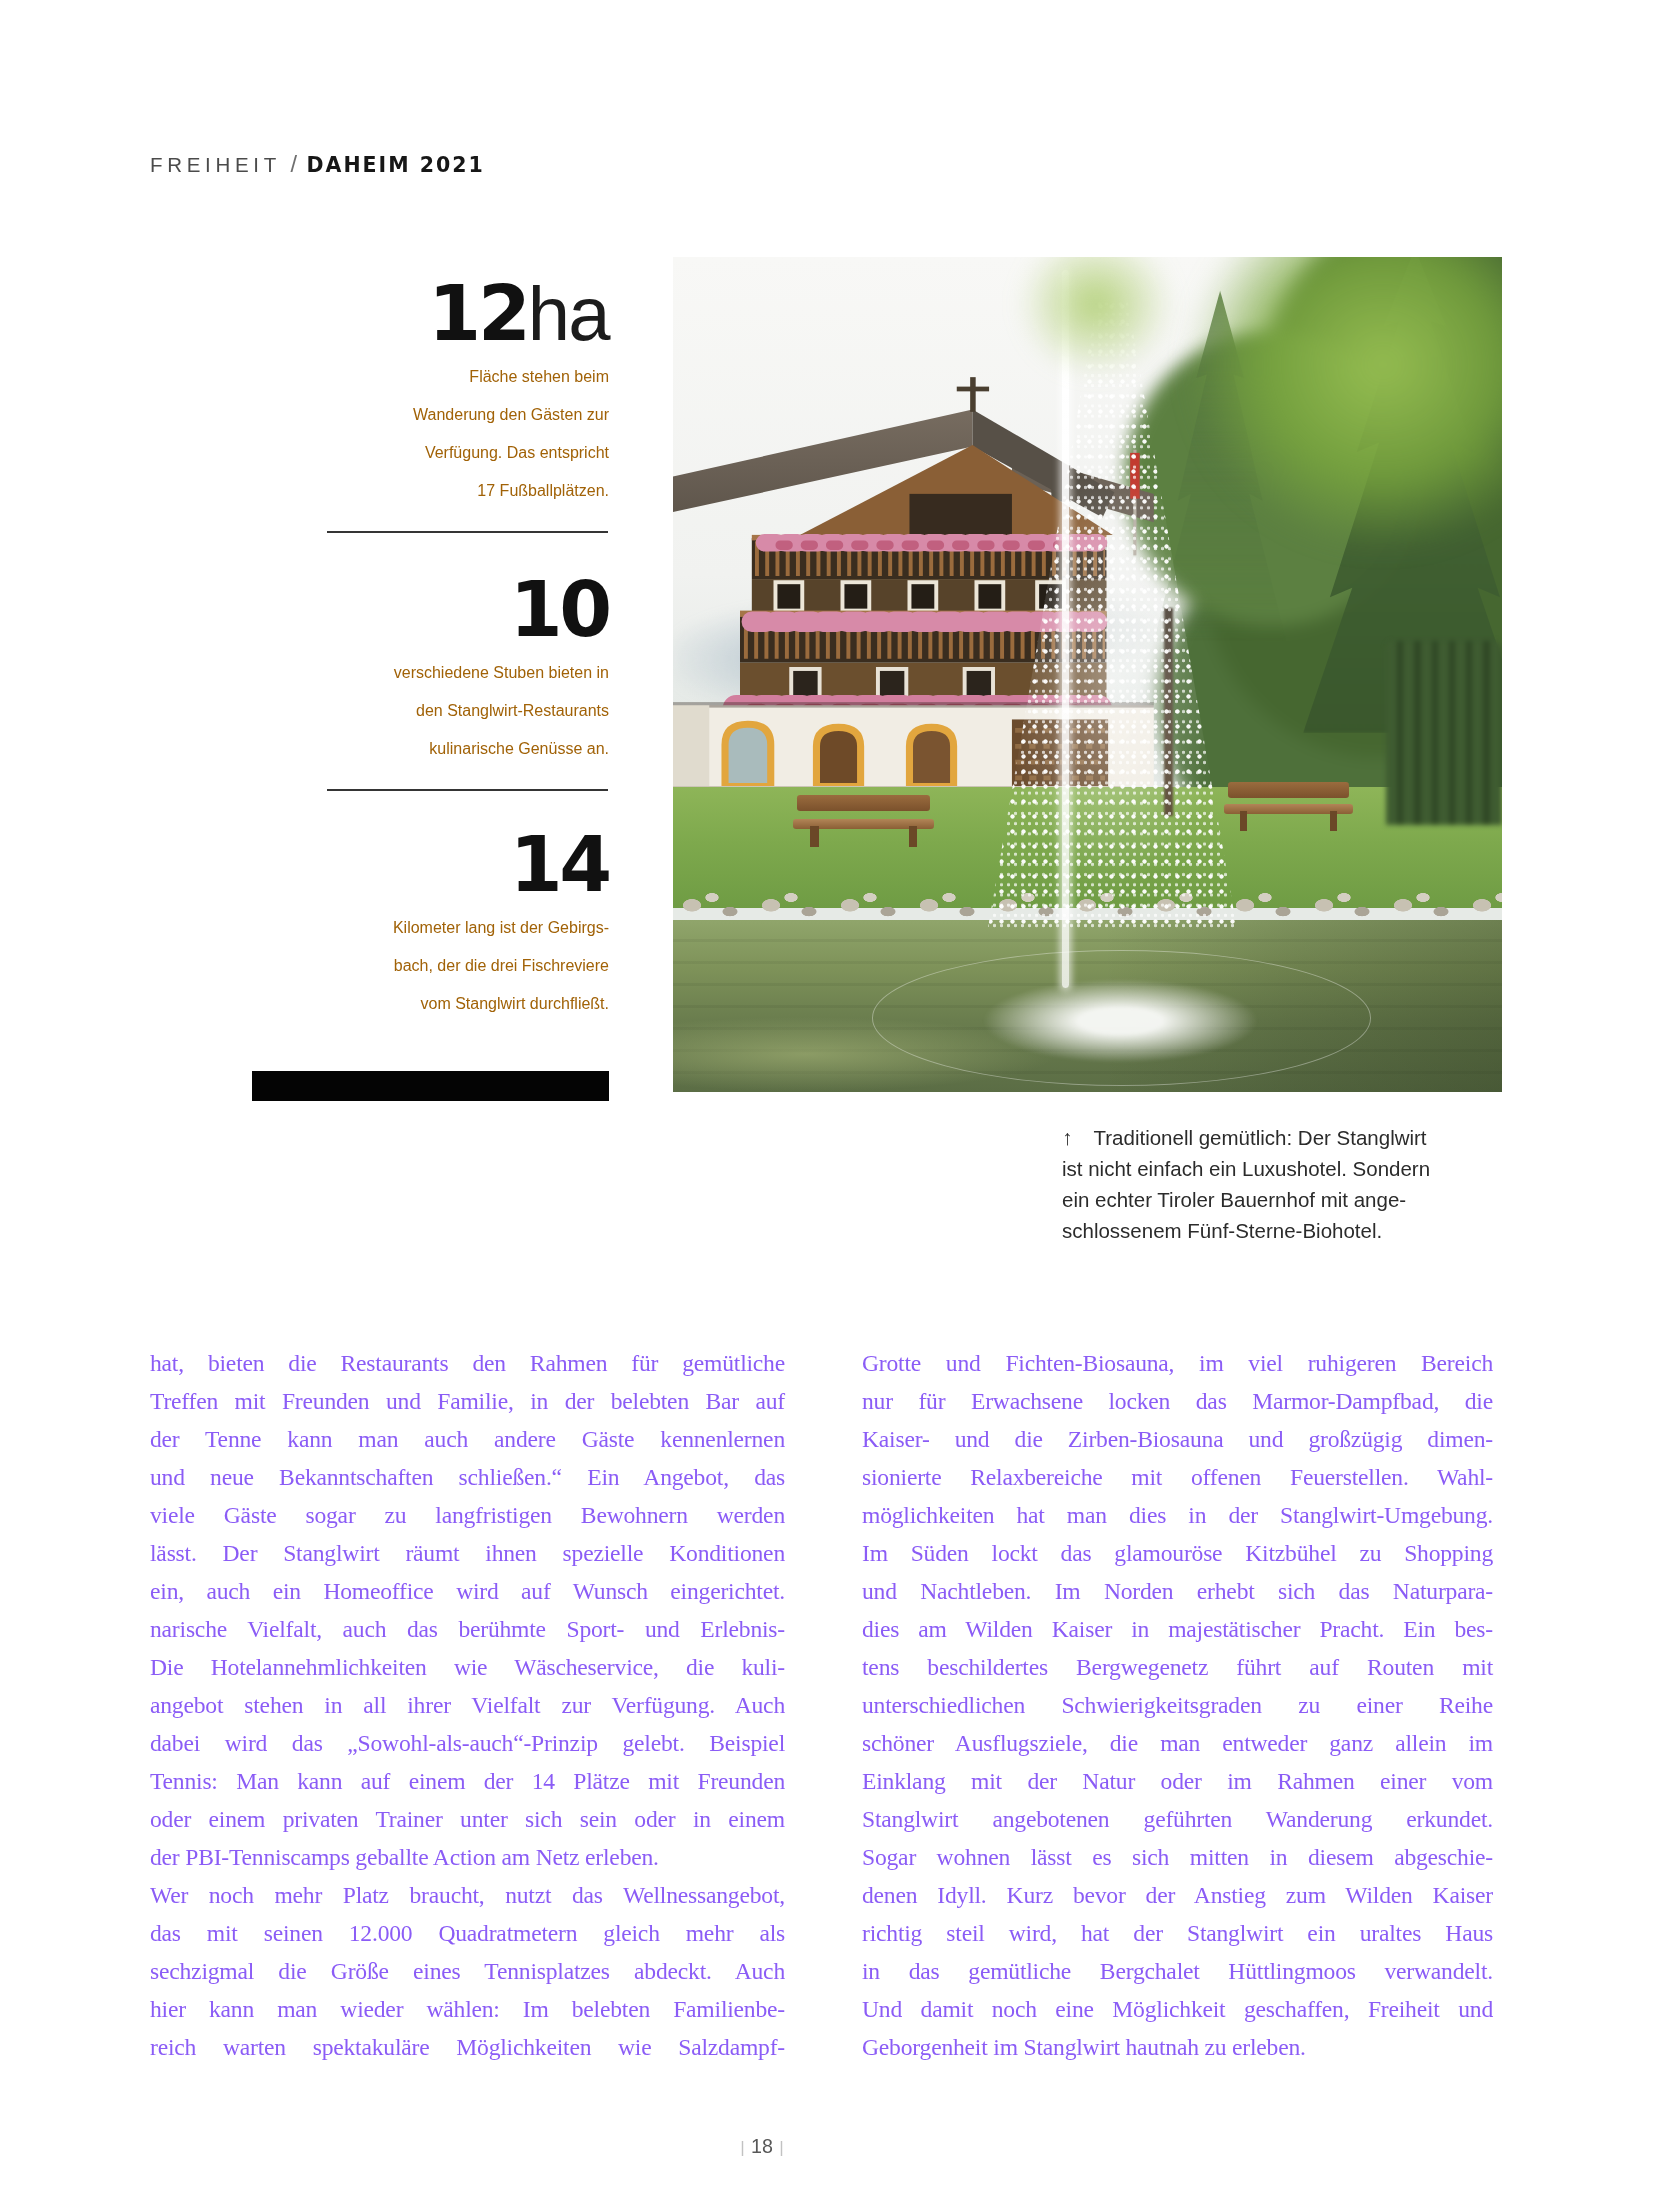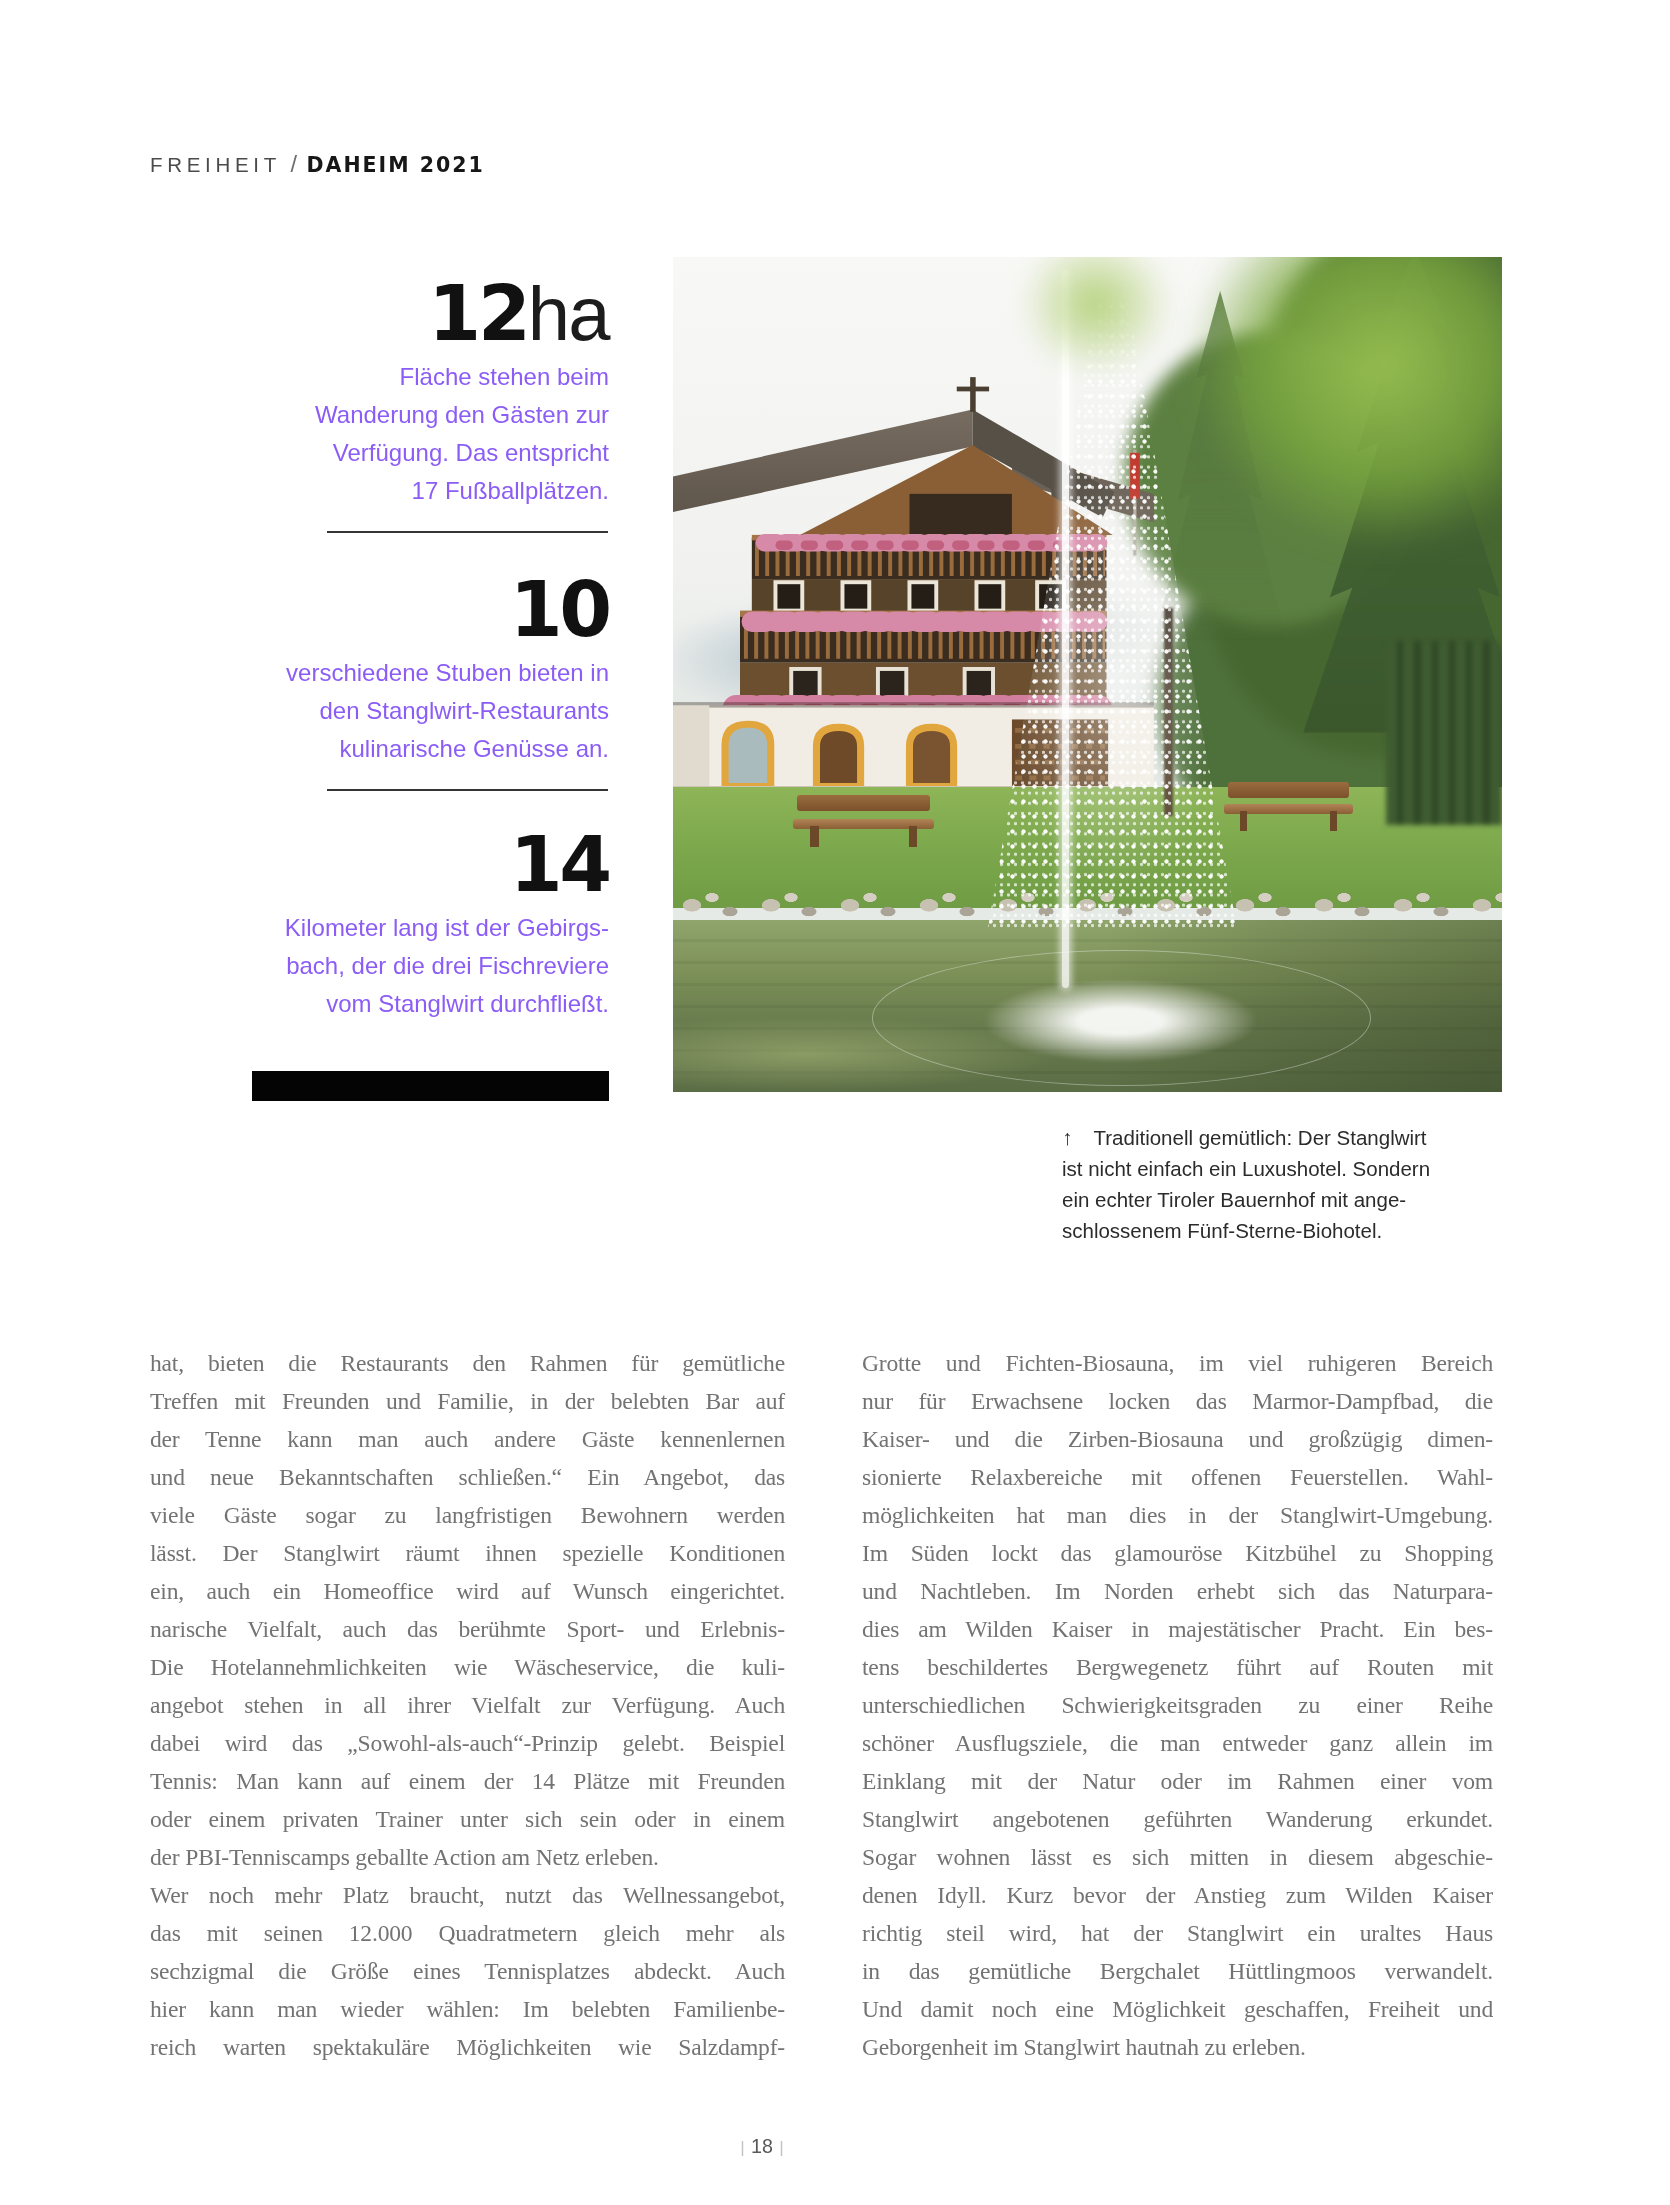--- a/index.html
+++ b/index.html
@@ -10,21 +10,21 @@
   .hdr{position:absolute;left:150px;top:124px;font-size:20.5px;white-space:nowrap;}
   .hdr .kicker{font-weight:400;letter-spacing:4.7px;color:#4b4b4b;}
   .hdr .slash{color:#6f6f6f;font-weight:300;margin:0 9.5px;font-size:23.6px;}
   .hdr .issue{font-family:"DejaVu Sans",sans-serif;font-weight:700;letter-spacing:2px;color:#171717;}
 
   
   .stat{position:absolute;left:252px;width:357px;text-align:right;}
   .stat-num{font-family:"DejaVu Sans",sans-serif;font-size:76px;line-height:76px;white-space:nowrap;}
   .stat-num .n{font-weight:700;letter-spacing:-3.2px;color:#111;}
   .stat-num .suf{font-weight:400;letter-spacing:-1.6px;color:#1c1c1c;font-family:"Liberation Sans",sans-serif;}
-  .stat-desc{margin-top:6.3px;font-size:24px;line-height:38px;color:#8b5cf6;}
+  .stat-desc{margin-top:6.3px;font-size:16px;line-height:38px;color:#a16207;}
   .stat-desc .tline{text-align:right;}
   .rule{position:absolute;left:327px;width:281px;height:1.6px;background:#353535;}
   .black-bar{position:absolute;left:252px;top:1044px;width:357px;height:30px;background:#040404;}
 
   
   .photo{position:absolute;left:673px;top:230px;width:829px;height:835px;overflow:hidden;
          background:linear-gradient(180deg,#f8f8f6 0%,#f1f2f0 38%,#e7ebe8 52%,#e2e7e4 60%,#e6eae6 70%);}
   .photo>div{position:absolute;}
   .ph-clouds{left:0;top:36%;width:58%;height:22%;
       background:radial-gradient(ellipse 45% 45% at 28% 55%,rgba(134,160,181,.55),transparent 70%),
@@ -92,21 +92,21 @@
       filter:blur(11px);}
   .house{position:absolute;left:0;top:14%;width:58%;height:49.4%;}
 
   
   .caption{position:absolute;left:1062px;top:1095px;width:441px;font-size:20.5px;line-height:31px;color:#2b2b2b;}
   .caption .arrow{position:absolute;left:0;top:0;font-size:21px;color:#2b2b2b;}
   .caption .tline:first-child{padding-left:31.5px;}
 
   
   .article-col{position:absolute;top:1317px;font-family:"Liberation Serif",serif;font-size:23.6px;
-      line-height:38px;color:#737373;letter-spacing:-0.2px;}
+      line-height:38px;color:#8b5cf6;letter-spacing:-0.2px;}
   .col-left{left:150px;width:635px;}
   .col-right{left:862px;width:631px;}
   .article-col .tline{text-align:justify;text-align-last:justify;}
   .article-col .tline.end{text-align-last:left;}
 
   
   .folio{position:absolute;left:0;top:2108px;width:100%;text-align:center;font-size:19.7px;color:#585858;}
   .folio .bar{color:#c2c2c2;font-weight:300;margin:0 6.3px;font-size:17.3px;}
   .credit{position:absolute;left:1605px;top:2015px;transform:rotate(-90deg);transform-origin:0 0;
       white-space:nowrap;font-size:16.5px;letter-spacing:0.6px;color:#3d3d3d;}

